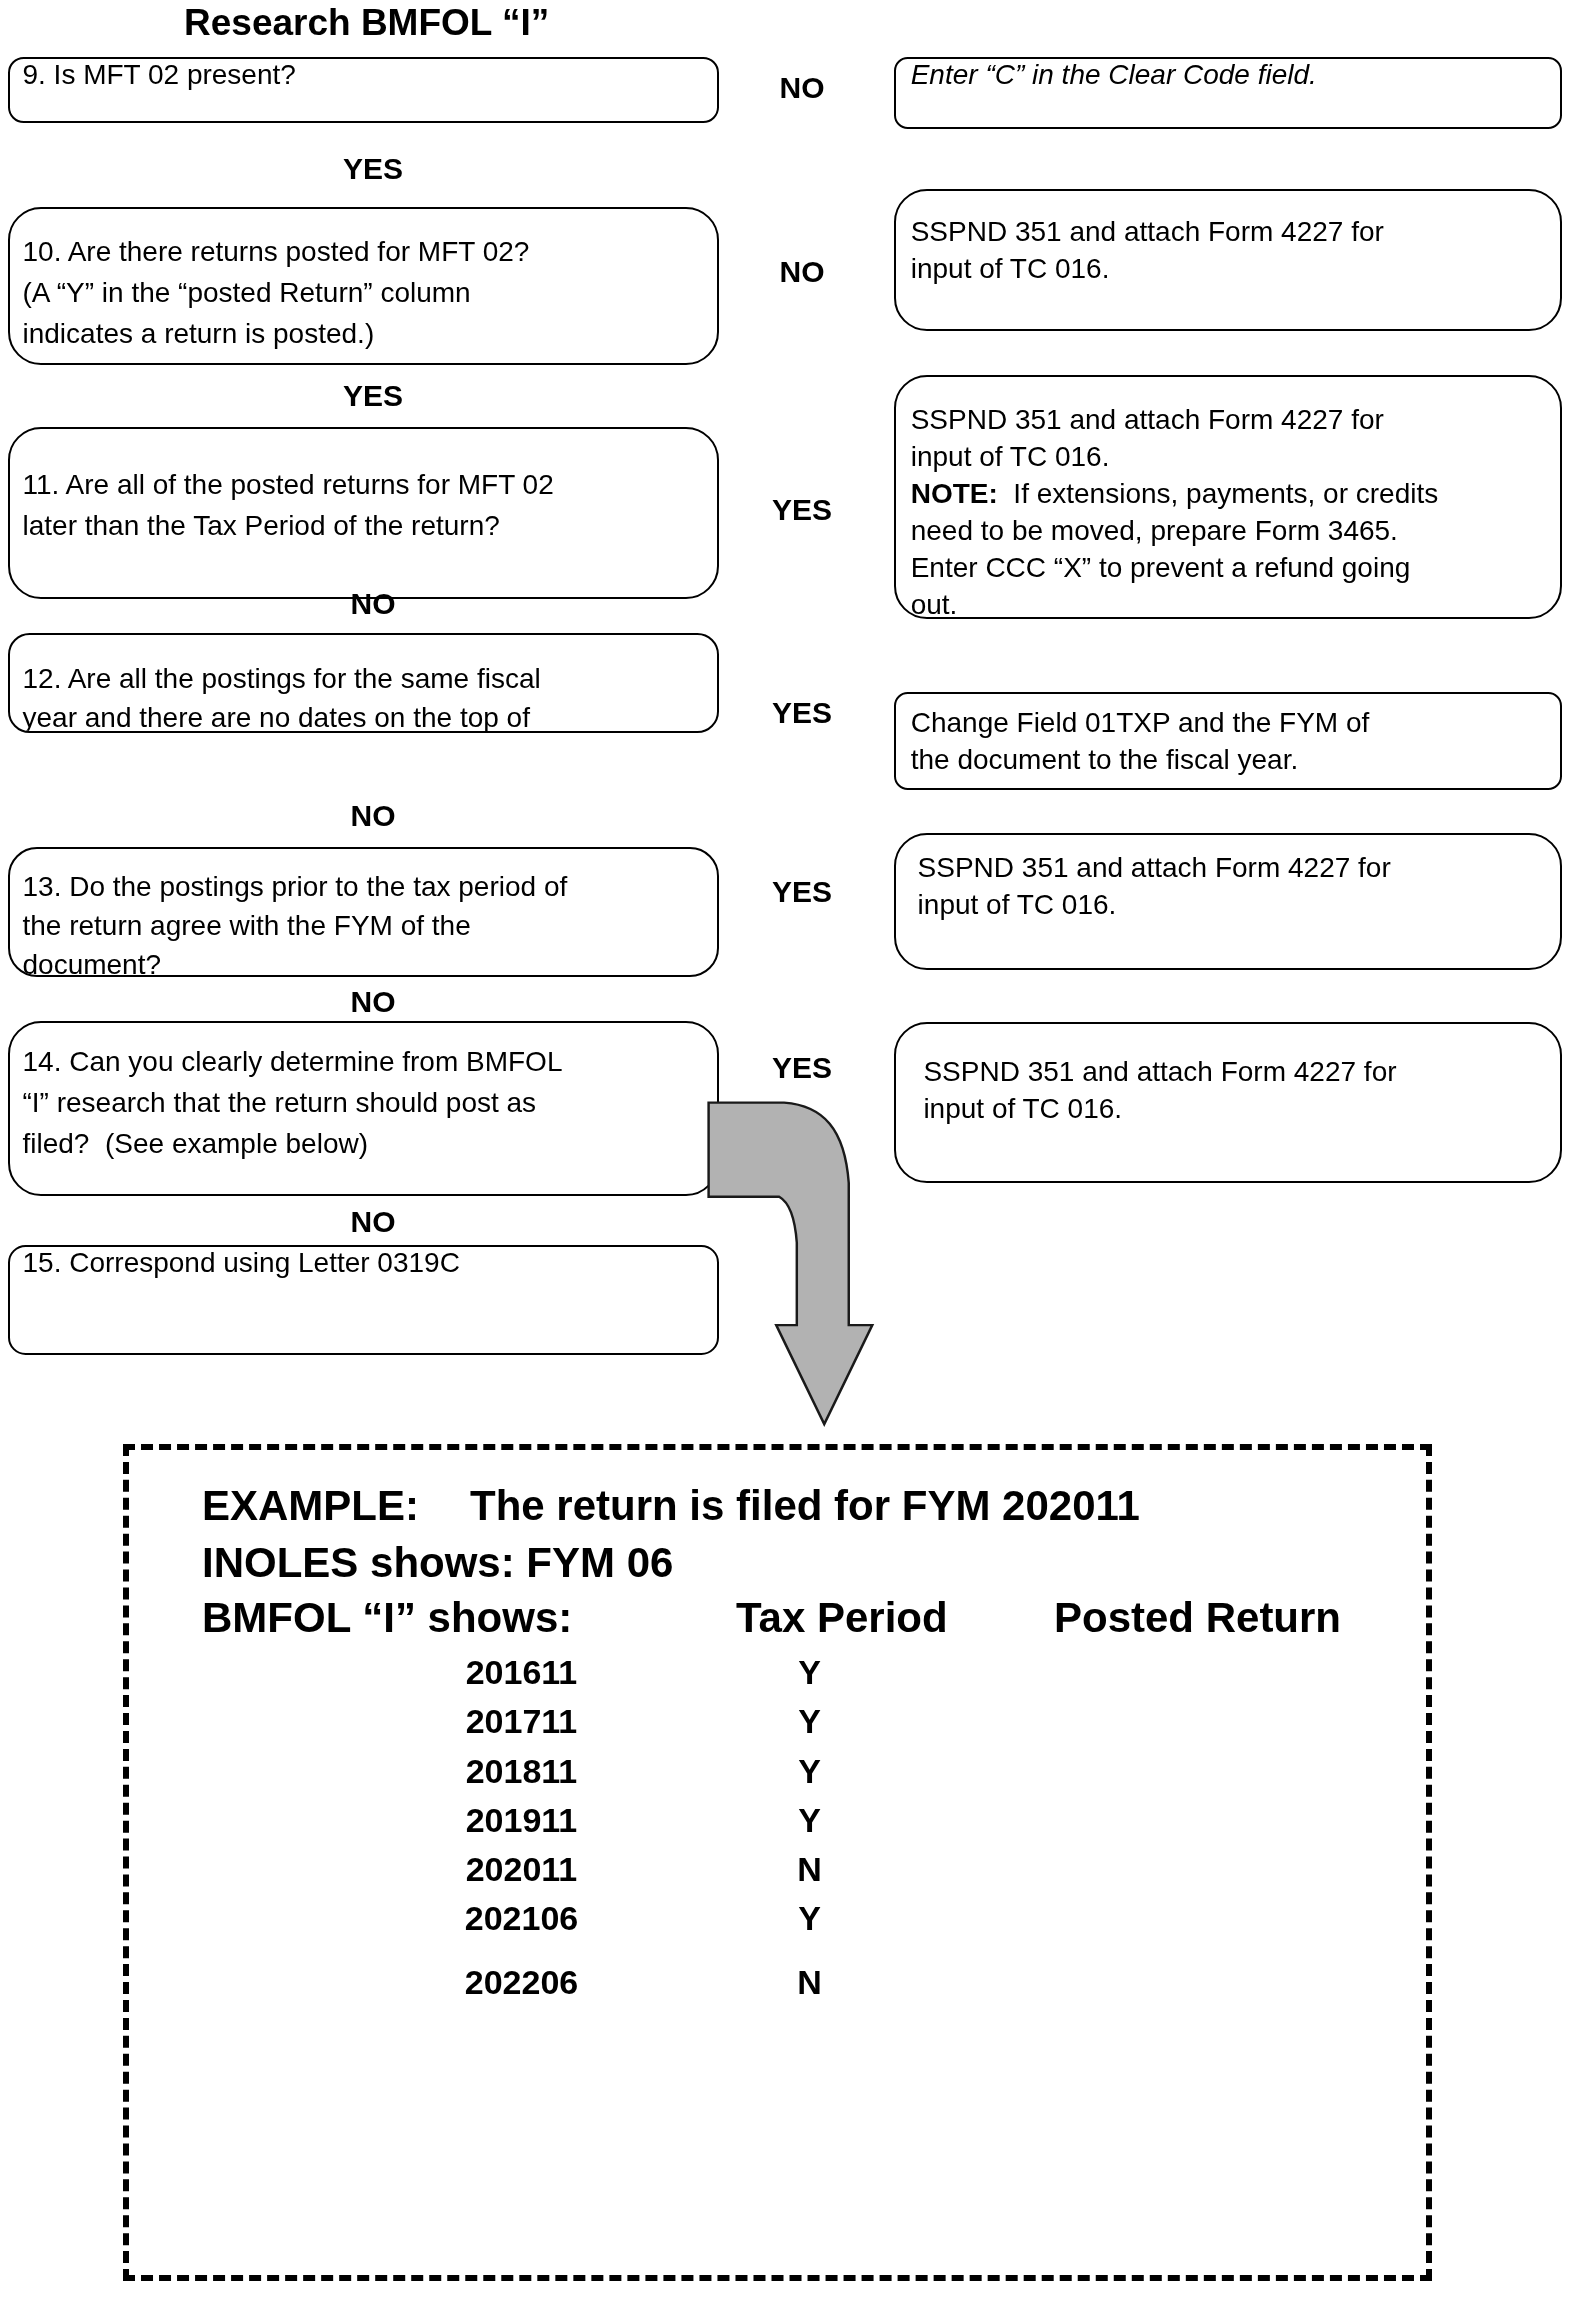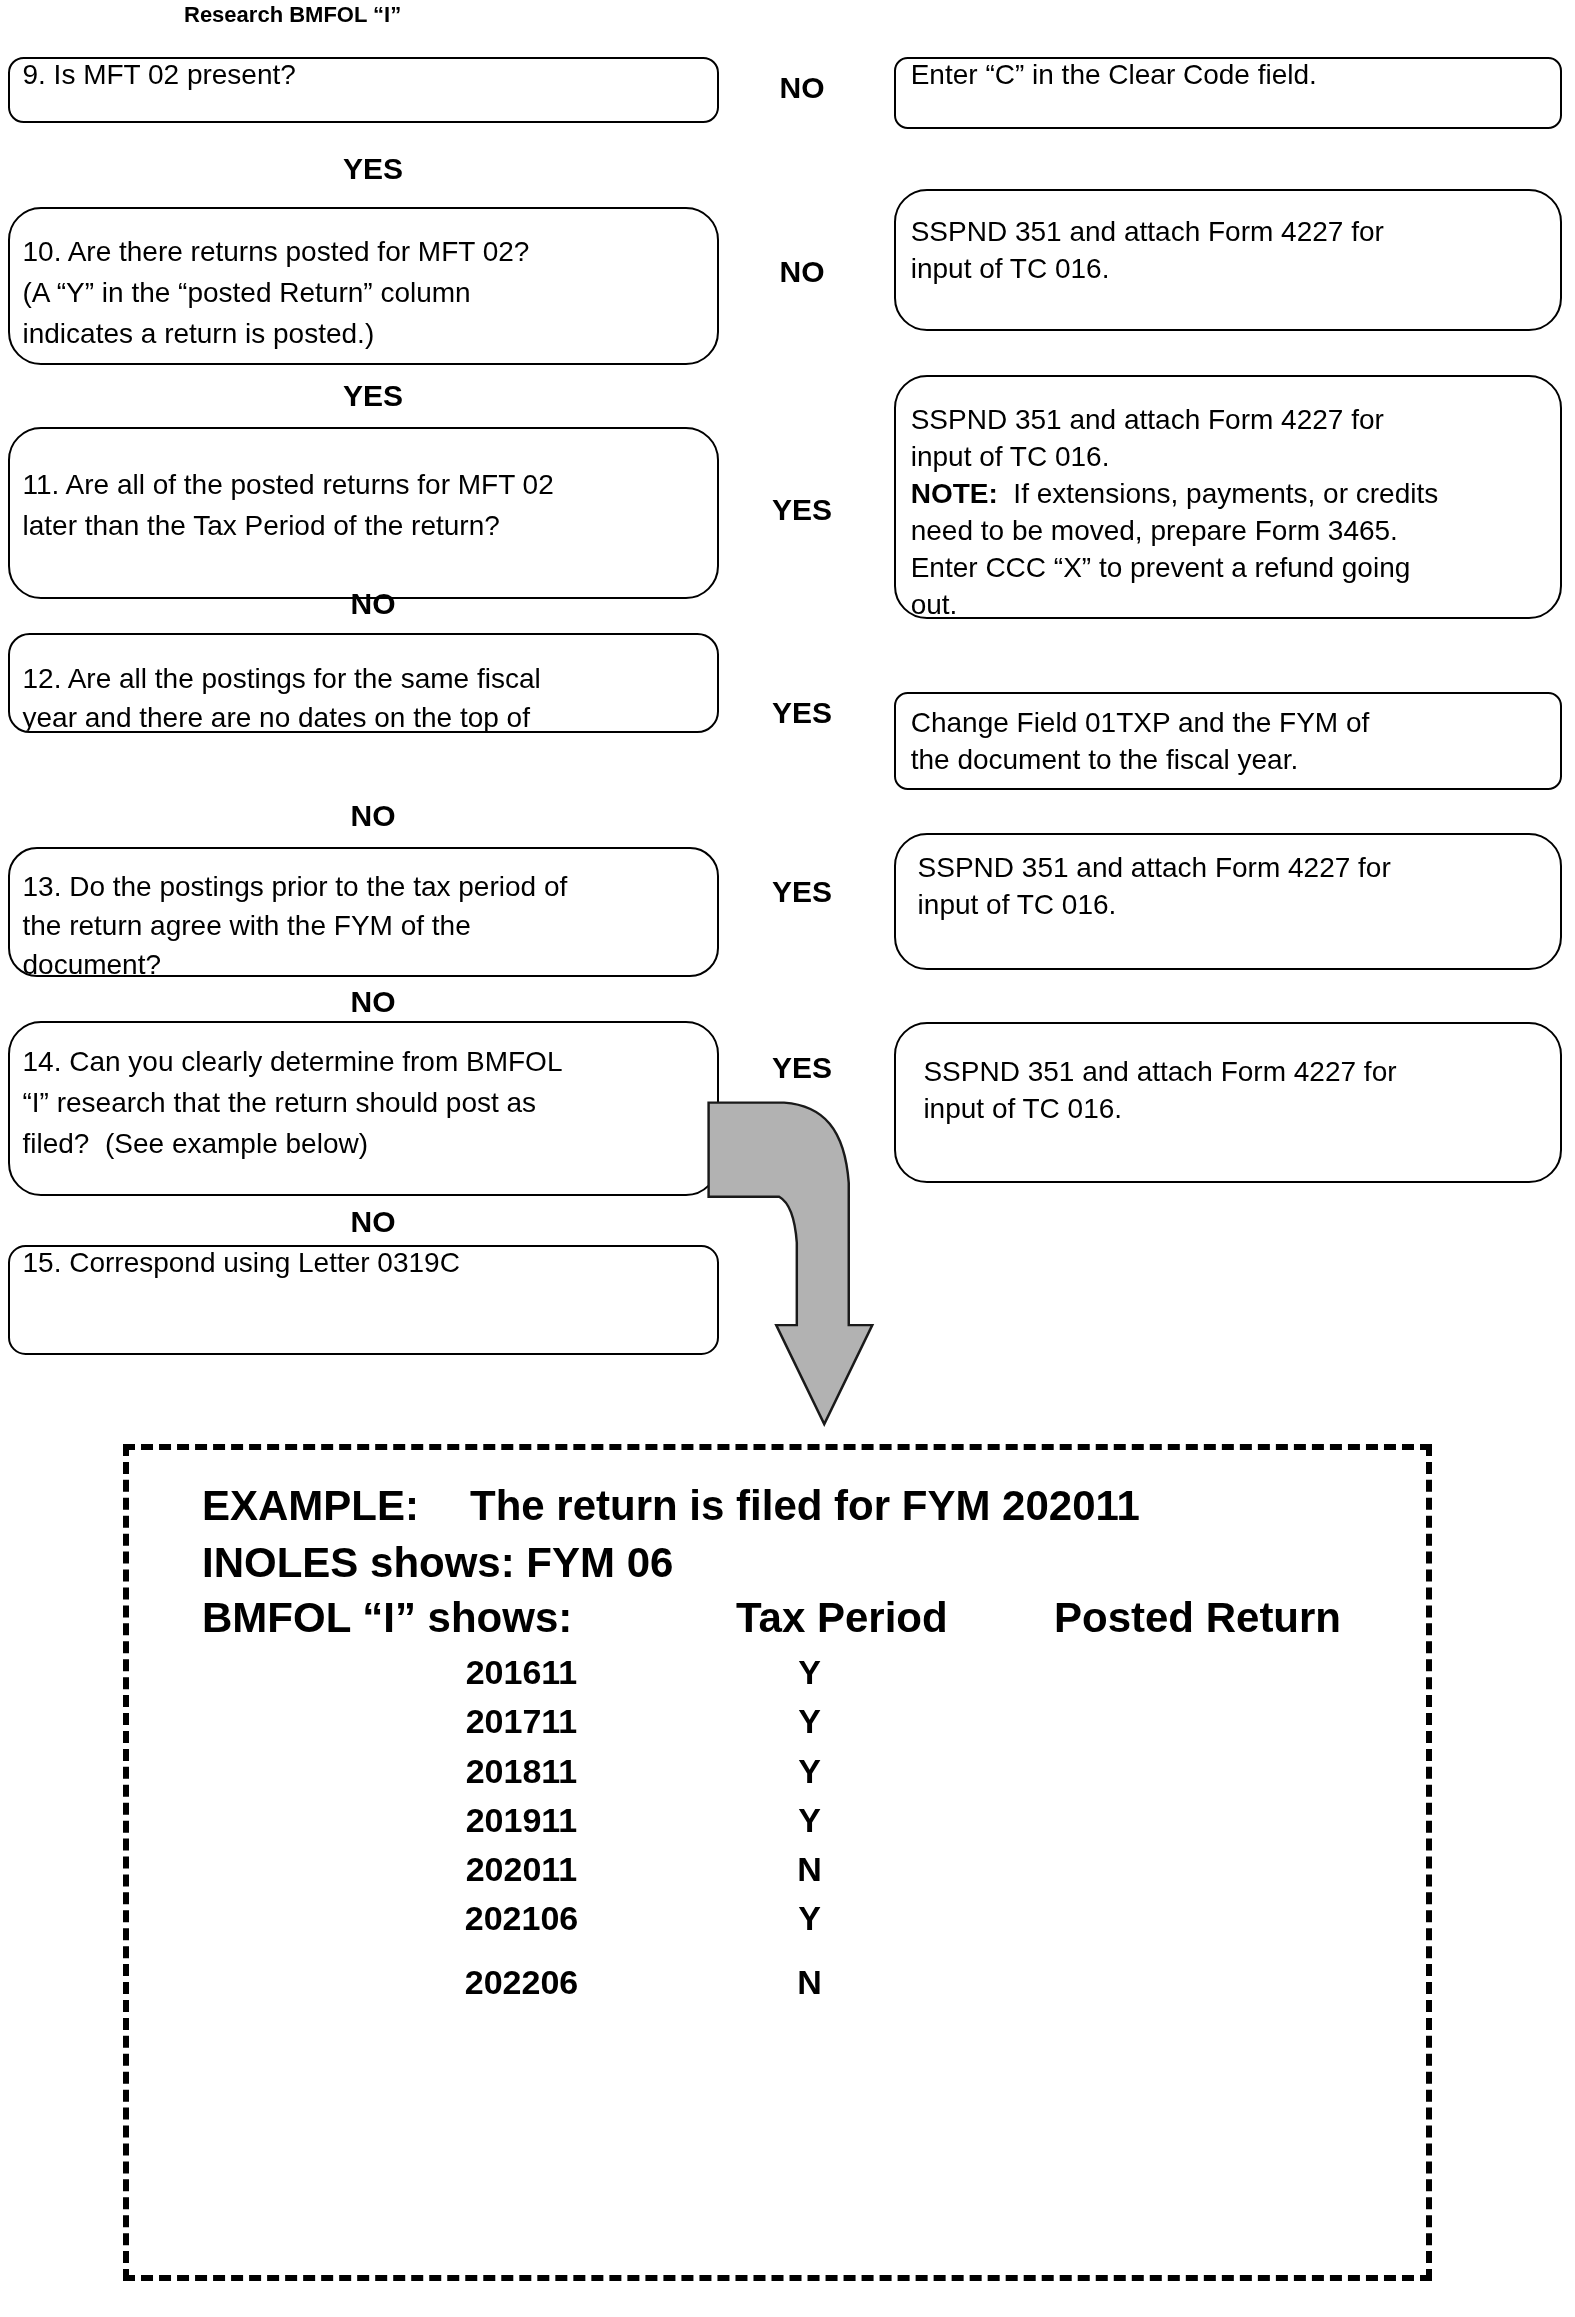--- a/index.html
+++ b/index.html
@@ -1,18 +1,18 @@
 <!DOCTYPE html>
 <html><head>
 <meta charset="utf-8">
 <style>
   html,body{margin:0;padding:0;background:#ffffff;}
   .page{position:relative;width:1575px;height:2317px;background:#ffffff;overflow:hidden;
         font-family:"Liberation Sans","DejaVu Sans",sans-serif;color:#000;}
-  .title{position:absolute;left:184px;top:2px;font-size:22px;font-weight:bold;white-space:pre;text-align:center;}
+  .title{position:absolute;left:184px;top:2px;font-size:37px;font-weight:bold;white-space:pre;text-align:center;}
   .box{position:absolute;box-sizing:border-box;background:#fff;border:2.9px solid #000;
        font-size:28px;white-space:pre;overflow:hidden;}
   .qcol{left:7.8px;width:711px;}
   .rcol{left:894px;width:668px;}
   .vcenter{display:flex;align-items:flex-start;}
   .lh42{line-height:41px;}
   .lh40{line-height:39px;}
   .lh38{line-height:37px;}
   .conn{position:absolute;width:118px;text-align:center;font-size:30px;font-weight:bold;}
   .arrow-svg{position:absolute;left:0;top:0;width:1575px;height:2317px;pointer-events:none;}
@@ -61,21 +61,21 @@
   <div class="conn" style="left:314px;top:985px;">NO</div>
   <div class="conn" style="left:314px;top:1205px;">NO</div>
 
   <div class="conn" style="left:743px;top:71px;">NO</div>
   <div class="conn" style="left:743px;top:255px;">NO</div>
   <div class="conn" style="left:743px;top:493px;">YES</div>
   <div class="conn" style="left:743px;top:696px;">YES</div>
   <div class="conn" style="left:743px;top:875px;">YES</div>
   <div class="conn" style="left:743px;top:1051px;">YES</div>
 
-  <div class="box rcol vcenter" style="top:57px;height:72px;border-radius:13.7px;padding-left:14.7px;"><div>Enter “C” in the Clear Code field.</div></div>
+  <div class="box rcol vcenter" style="top:57px;height:72px;border-radius:13.7px;padding-left:14.7px;font-style:italic;"><div>Enter “C” in the Clear Code field.</div></div>
 
   <div class="box rcol lh38" style="top:189px;height:142px;border-radius:33px;padding:21.6px 3.9px 0 14.7px;"><div>SSPND 351 and attach Form 4227 for
 input of TC 016.</div></div>
 
   <div class="box rcol lh38" style="top:375px;height:244px;border-radius:33px;padding:23.5px 3.9px 0 14.7px;"><span>SSPND 351 and attach Form 4227 for
 input of TC 016.
 </span><span class="note-b">NOTE:</span><span>  If extensions, payments, or credits
 need to be moved, prepare Form 3465.
 Enter CCC “X” to prevent a refund going
 out.</span></div>

